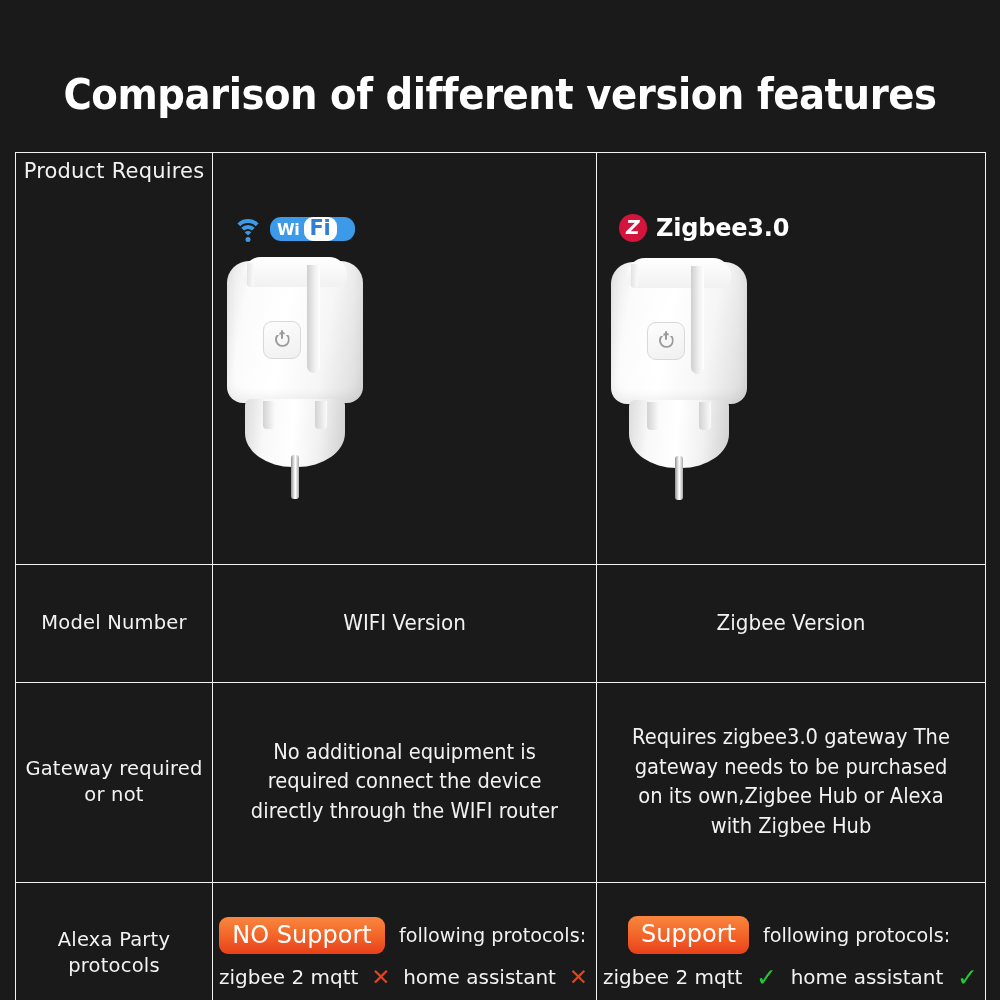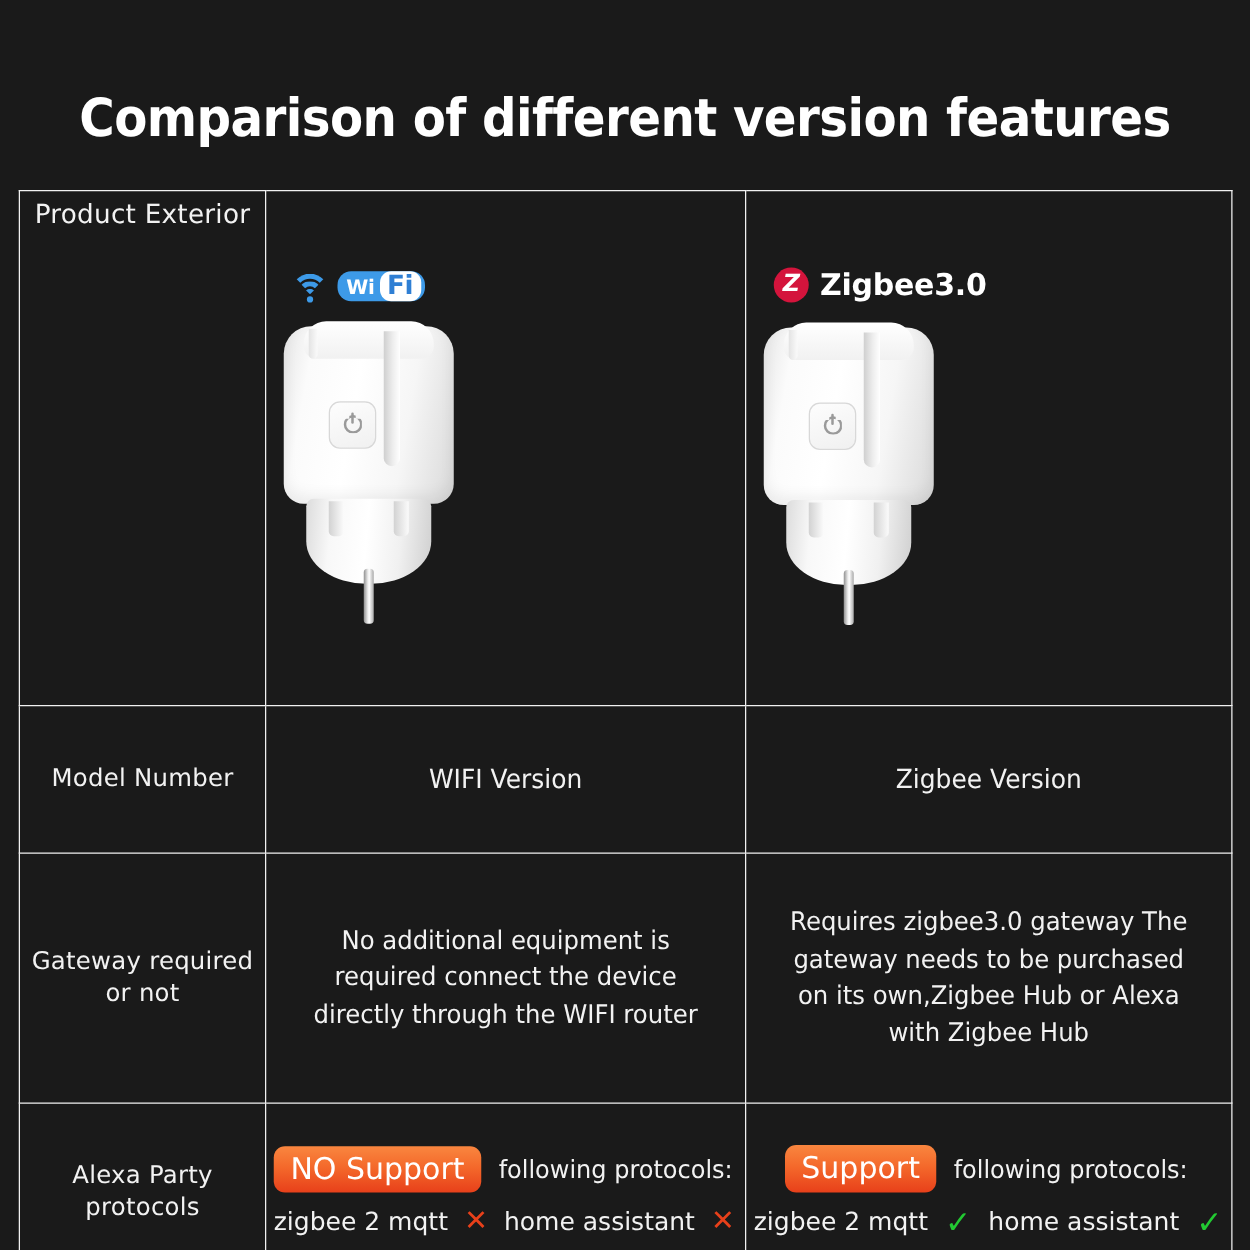--- a/index.html
+++ b/index.html
@@ -138,21 +138,21 @@
     border: none;
     border-radius: 50%;
     transform: translateX(-50%);
   }
   .wifi-pill {
     display: inline-flex;
     align-items: center;
     background: #3d9ae8;
     border-radius: 11px;
     height: 24px;
-    padding: 0 3px 0 7px;
+    padding: 0 18px 0 7px;
   }
   .wifi-pill .wi {
     color: #ffffff;
     font-family: "DejaVu Sans", sans-serif;
     font-weight: 700;
     font-size: 16px;
     letter-spacing: -0.3px;
   }
   .wifi-pill .fi {
     margin-left: 4px;
@@ -396,21 +396,21 @@
     <colgroup>
       <col class="col-label">
         <col class="col-wifi">
         <col class="col-zigbee">
     </colgroup>
     <tbody>
 
       <tr class="r-exterior logo-row">
 
         <td class="label-cell wide">
-          <span>Product Exterior</span>
+          <span>Product Requires</span>
         </td>
 
         <td>
           <div class="hdr-cell-inner">
             <div class="wifi-logo">
               <span class="wifi-arcs">
                 <span class="a1"></span>
                   <span class="a2"></span>
                   <span class="a3"></span>
                   <span class="dot"></span>

